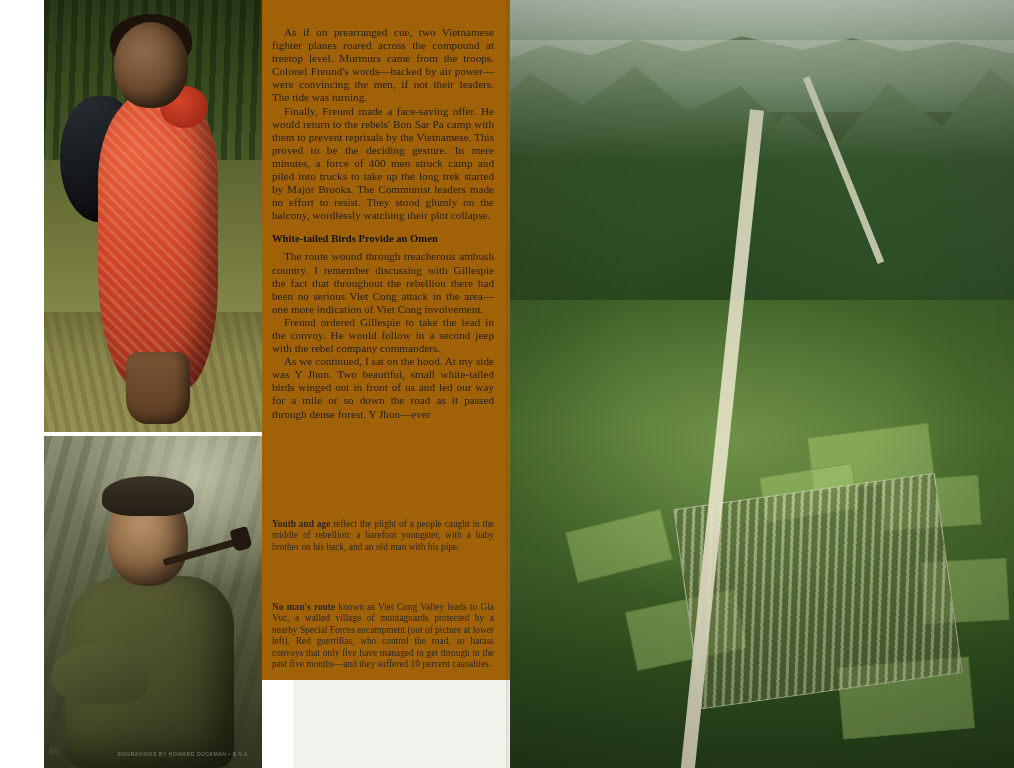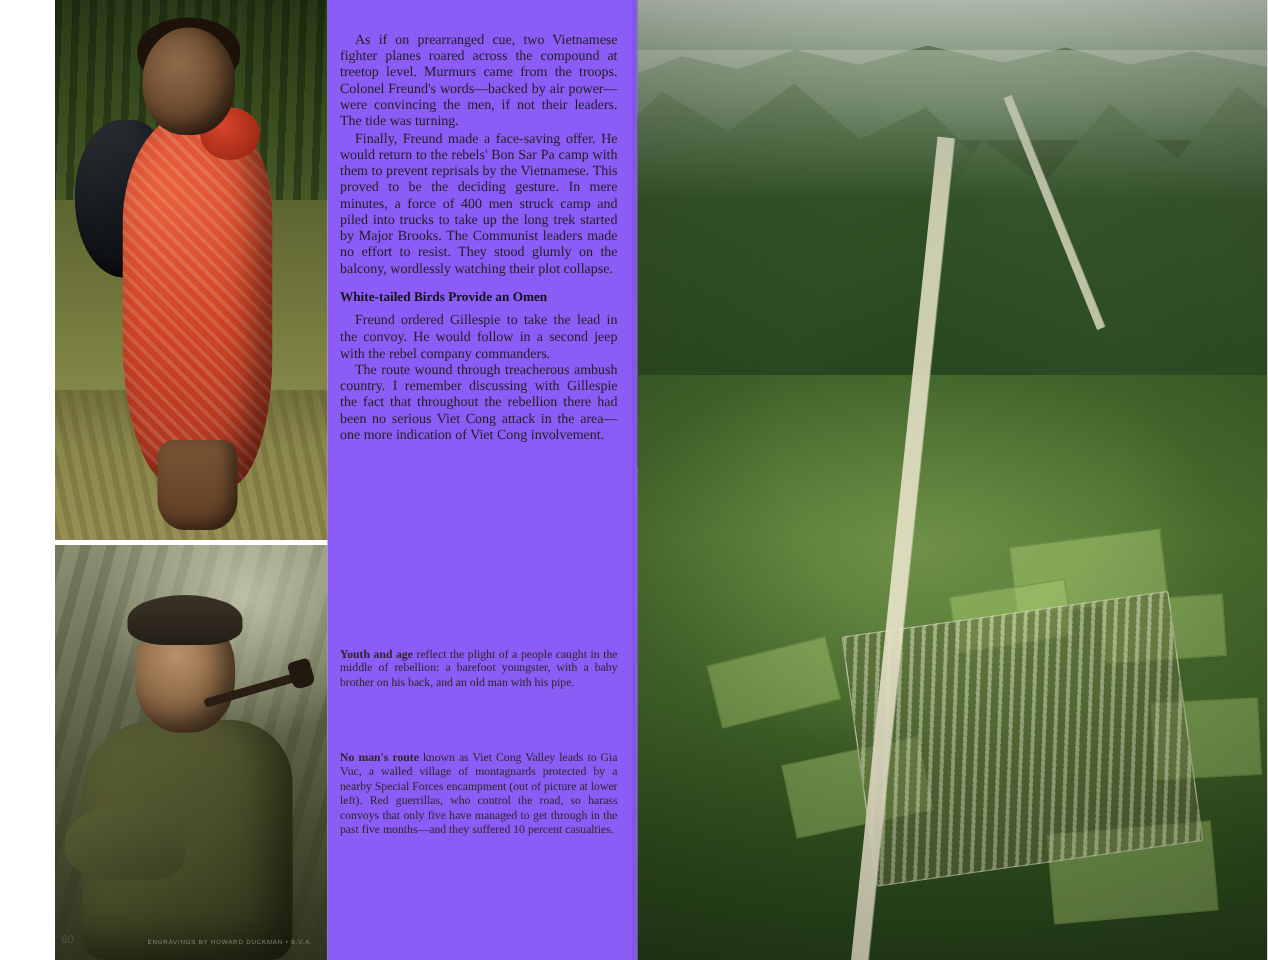--- a/index.html
+++ b/index.html
@@ -149,22 +149,22 @@
     letter-spacing: .6px;
     color: #8a8279;
     font-family: "Liberation Sans", sans-serif;
     text-transform: uppercase;
   }
 
   
   .text-col {
     position: absolute;
     left: 262px; top: 0;
-    width: 248px; height: 768px;
-    background: #8b5cf6;
+    width: 248px; height: 680px;
+    background: #a16207;
     padding: 0;
   }
   .col-inner {
     position: absolute;
     left: 10px; top: 26px;
     width: 222px;
   }
   .body-p {
     margin: 0;
     font-size: 11.2px;
@@ -311,22 +311,23 @@
 
     <div class="page-number">60</div>
     <div class="engrave-credit">ENGRAVINGS BY HOWARD DUCKMAN • B.V.A.</div>
   </div>
 
   <div class="text-col">
     <div class="col-inner">
       <p class="body-p first">As if on prearranged cue, two Vietnamese fighter planes roared across the compound at treetop level. Murmurs came from the troops. Colonel Freund's words—backed by air power—were convincing the men, if not their leaders. The tide was turning.</p>
       <p class="body-p">Finally, Freund made a face-saving offer. He would return to the rebels' Bon Sar Pa camp with them to prevent reprisals by the Vietnamese. This proved to be the deciding gesture. In mere minutes, a force of 400 men struck camp and piled into trucks to take up the long trek started by Major Brooks. The Communist leaders made no effort to resist. They stood glumly on the balcony, wordlessly watching their plot collapse.</p>
       <h3 class="subhead">White-tailed Birds Provide an Omen</h3>
+      <p class="body-p">The route wound through treacherous ambush country. I remember discussing with Gillespie the fact that throughout the rebellion there had been no serious Viet Cong attack in the area—one more indication of Viet Cong involvement.</p>
       <p class="body-p">Freund ordered Gillespie to take the lead in the convoy. He would follow in a second jeep with the rebel company commanders.</p>
-      <p class="body-p">The route wound through treacherous ambush country. I remember discussing with Gillespie the fact that throughout the rebellion there had been no serious Viet Cong attack in the area—one more indication of Viet Cong involvement.</p>
+      <p class="body-p">As we continued, I sat on the hood. At my side was Y Jhon. Two beautiful, small white-tailed birds winged out in front of us and led our way for a mile or so down the road as it passed through dense forest. Y Jhon—ever</p>
     </div>
 
     <div class="caption caption-1">
       <p>
         <b>Youth and age</b><span> reflect the plight of a people caught in the middle of rebellion: a barefoot youngster, with a baby brother on his back, and an old man with his pipe.</span>
       </p>
     </div>
 
     <div class="caption caption-2">
       <p>

